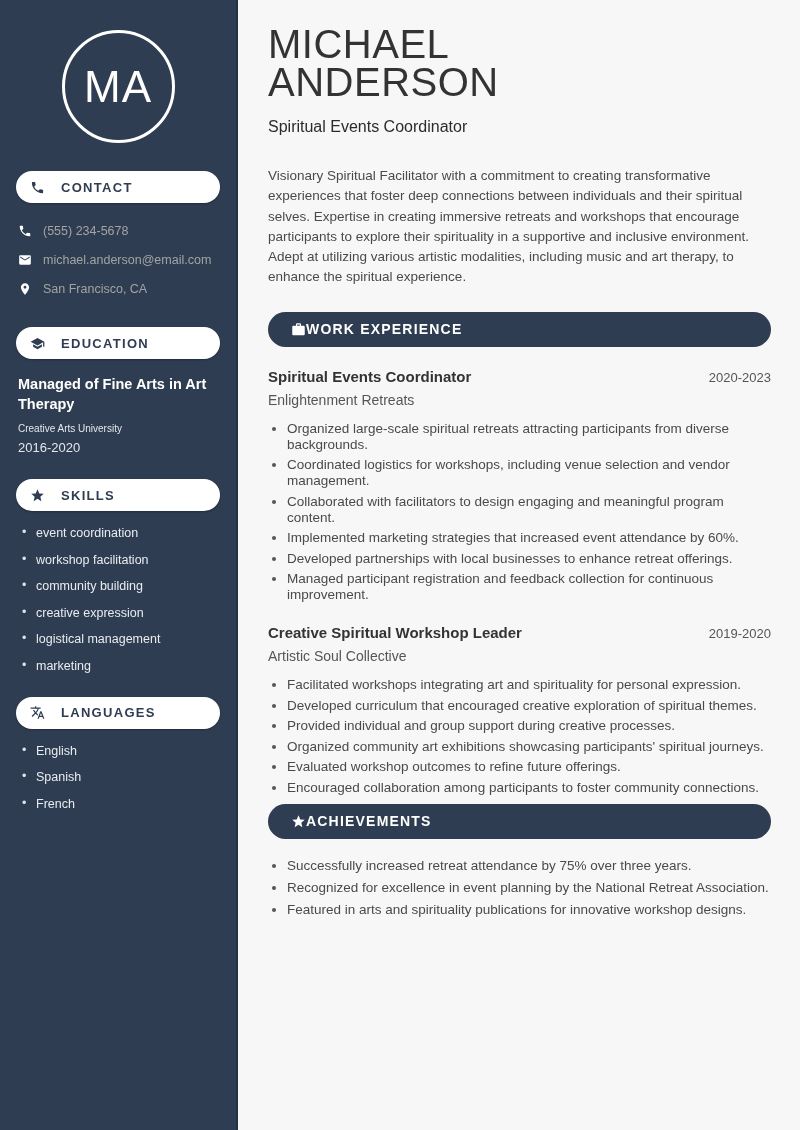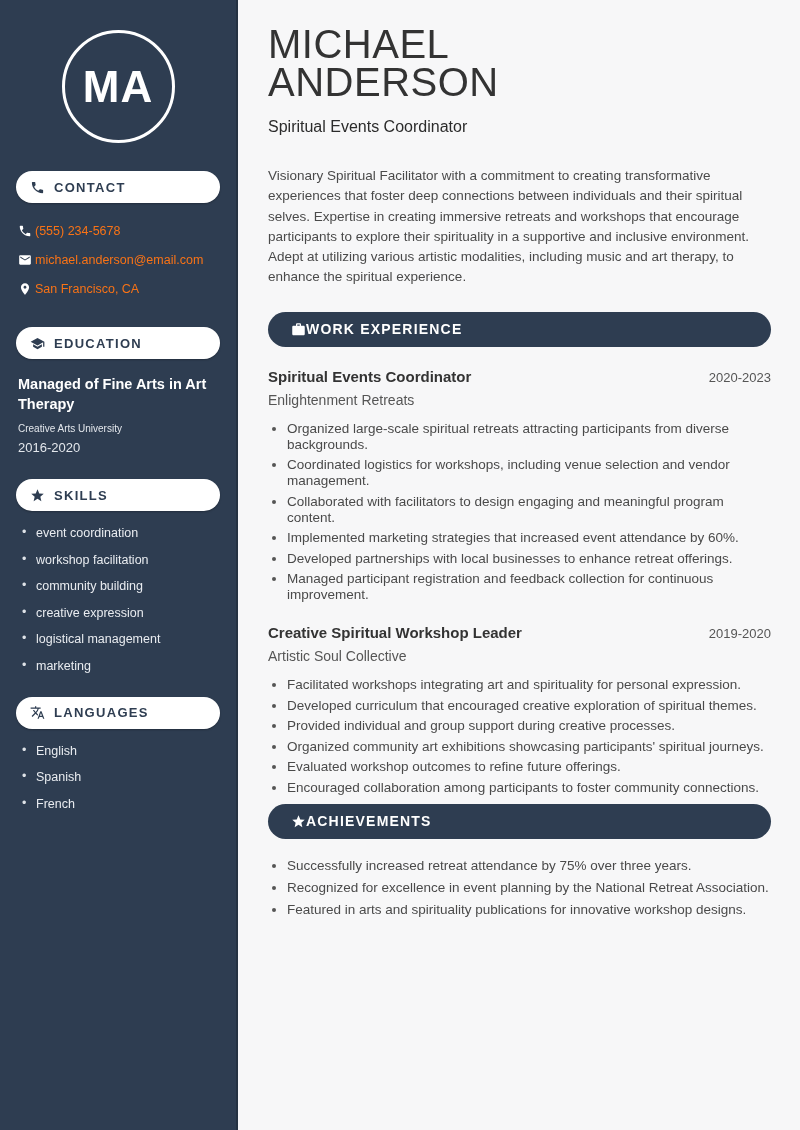--- a/index.html
+++ b/index.html
@@ -11,31 +11,31 @@
   .sidebar {
     width:238px; min-width:238px; height:100%;
     background:#2e3d51; color:#fff;
     padding:30px 16px 0 16px;
     border-right:2px solid #253242;
   }
   .avatar-wrap { display:flex; justify-content:center; margin-bottom:28px; }
   .avatar {
     width:113px; height:113px; border:3px solid #fff; border-radius:50%;
     display:flex; align-items:center; justify-content:center;
-    font-size:44px; font-weight:700; color:#fff; letter-spacing:1px;text-align:center;
+    font-size:44px; font-weight:400; color:#fff; letter-spacing:1px;text-align:center;
   }
   .side-pill {
     background:#fff; color:#2e3d51; border-radius:17px; height:32px;
-    display:flex; align-items:center; gap:9px; padding:0 14px;
+    display:flex; align-items:center; gap:16px; padding:0 14px;
     font-size:13px; font-weight:bold; letter-spacing:1.3px;
     box-shadow:0 1px 2px rgba(0,0,0,.25);
   }
   .side-pill svg { width:15px; height:15px; fill:currentColor; flex:none; }
   .contact-list { list-style:none; margin:13px 0 24px 2px; }
-  .contact-list li { display:flex; align-items:center; gap:3px; height:29px; font-size:12.5px; color:#f97316; }
+  .contact-list li { display:flex; align-items:center; gap:11px; height:29px; font-size:12.5px; color:#a3a3a3; }
   .contact-list svg { width:14px; height:14px; fill:#fff; flex:none; }
   .edu-degree { font-size:14.5px; font-weight:bold; color:#fff; line-height:20px; margin:15px 0 0 2px; }
   .edu-school { font-size:10px; color:#e3e7ec; margin:9px 0 0 2px; }
   .edu-years  { font-size:13px; color:#e3e7ec; margin:6px 0 0 2px; margin-bottom:24px; }
   .side-list { list-style:none; margin:15px 0 24px 6px; }
   .side-list li { font-size:12.5px; color:#e9ecf0; margin-bottom:12.5px; padding-left:14px; position:relative; }
   .side-list li::before { content:"•"; position:absolute; left:0; top:-1px; color:#dfe3e8; }
 
   
   .main { flex:1; background:#f7f7f8; padding:25px 29px 0 30px; }

